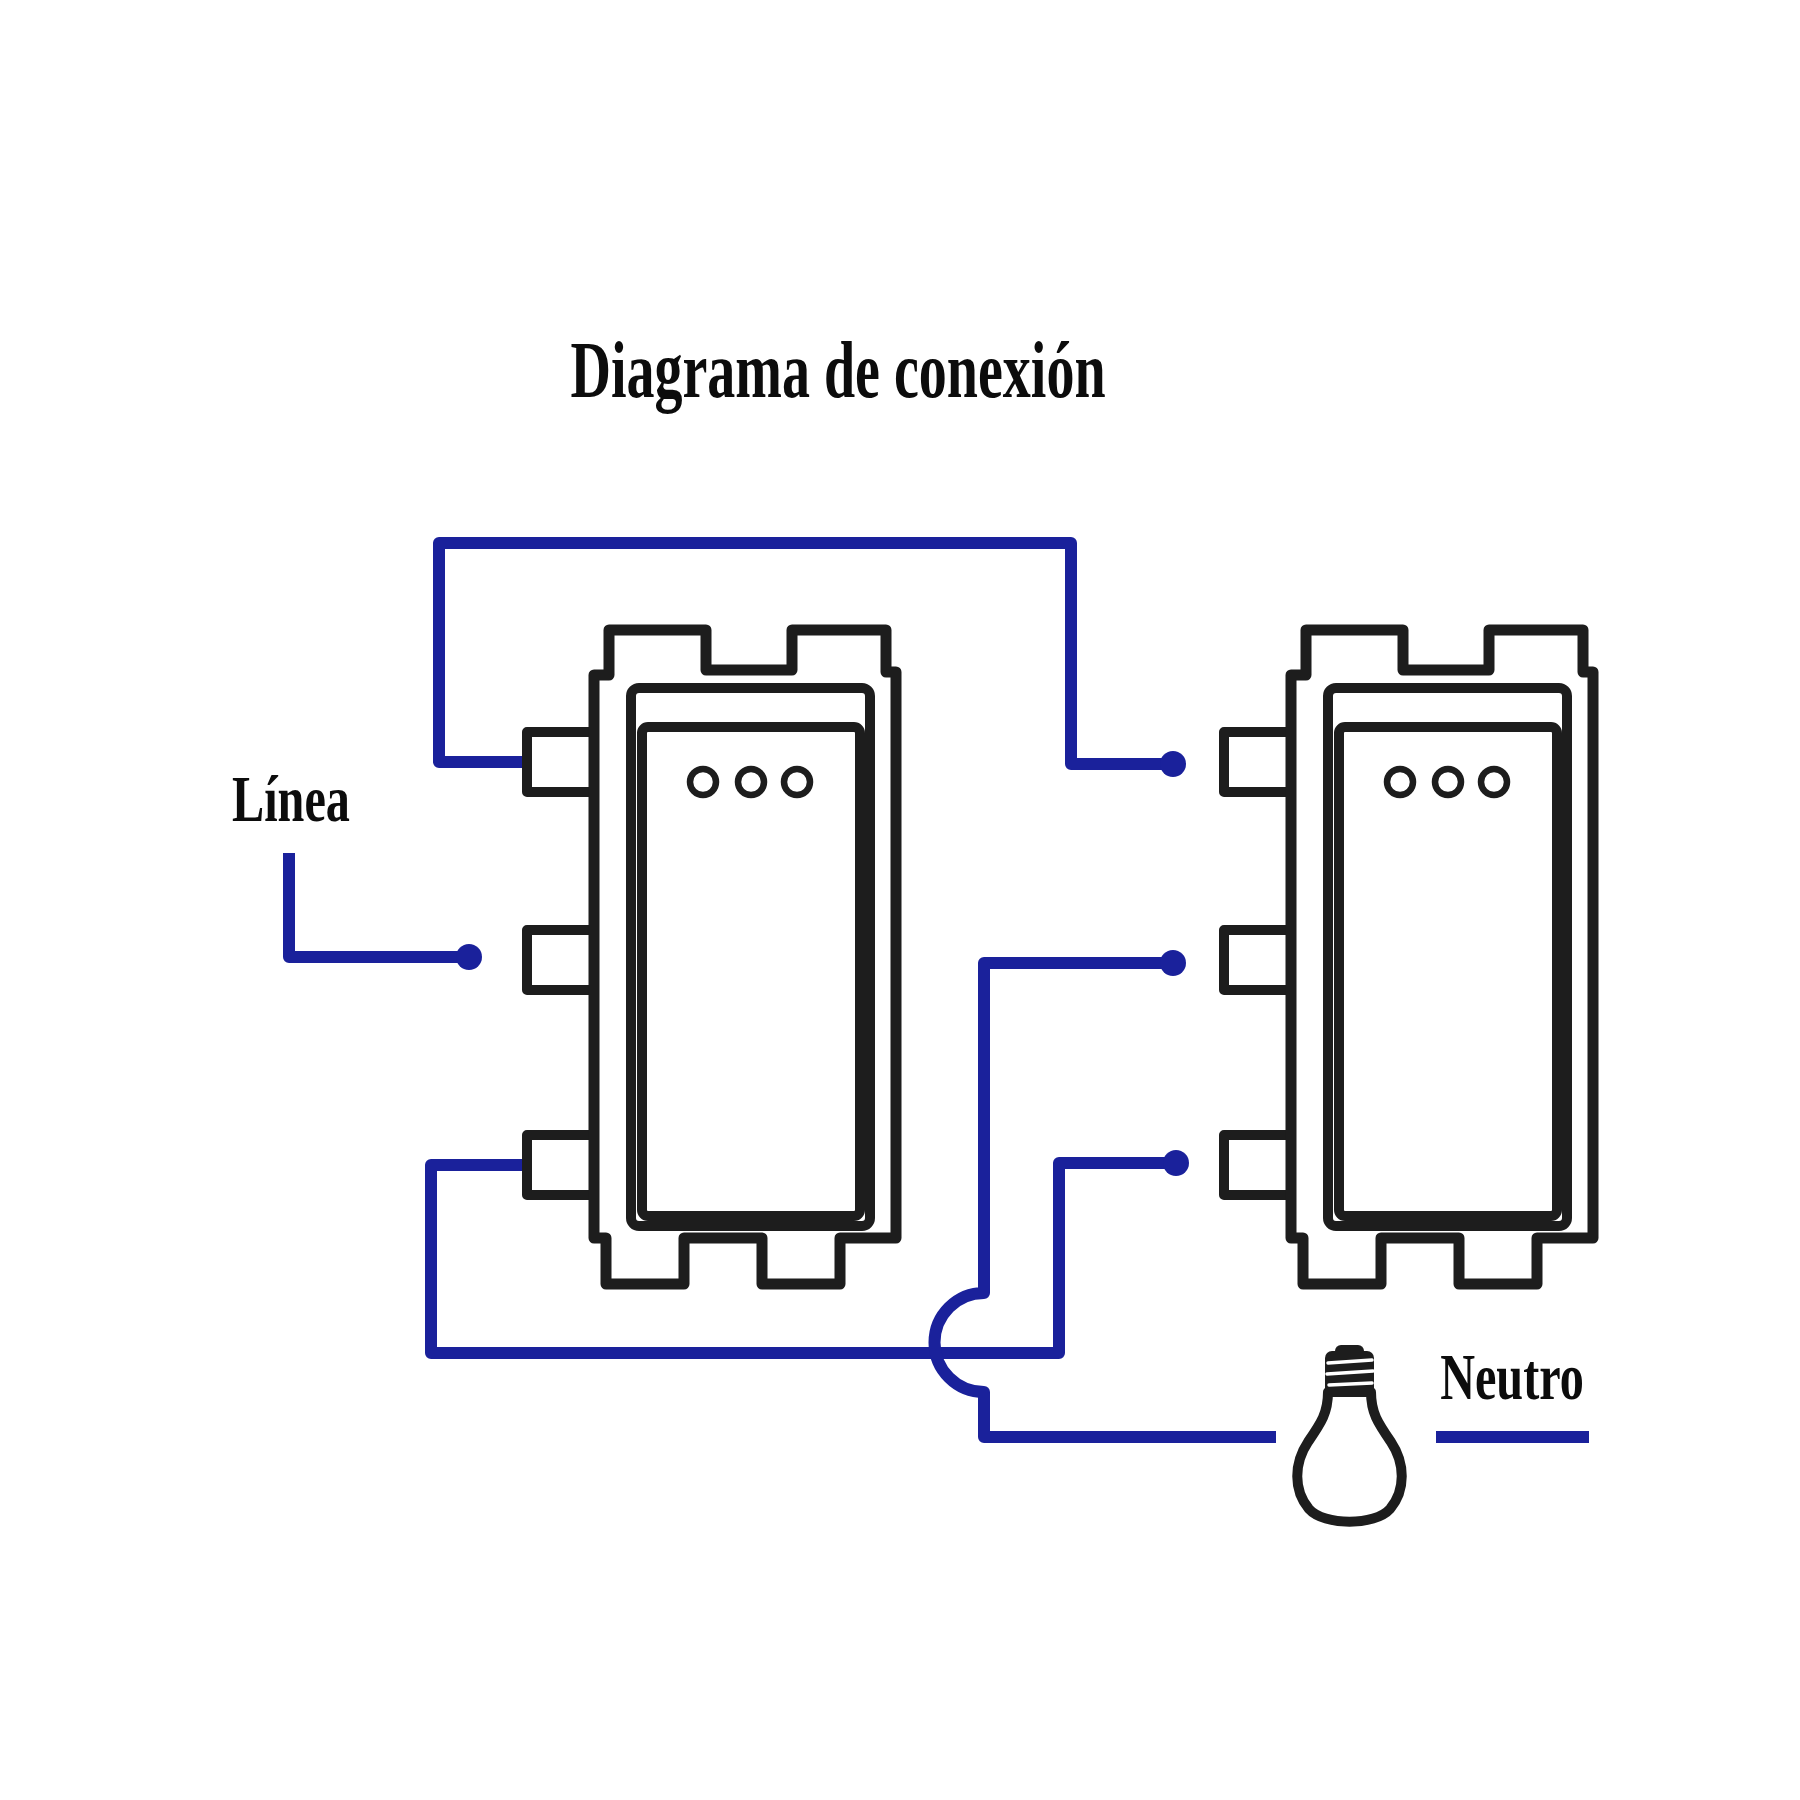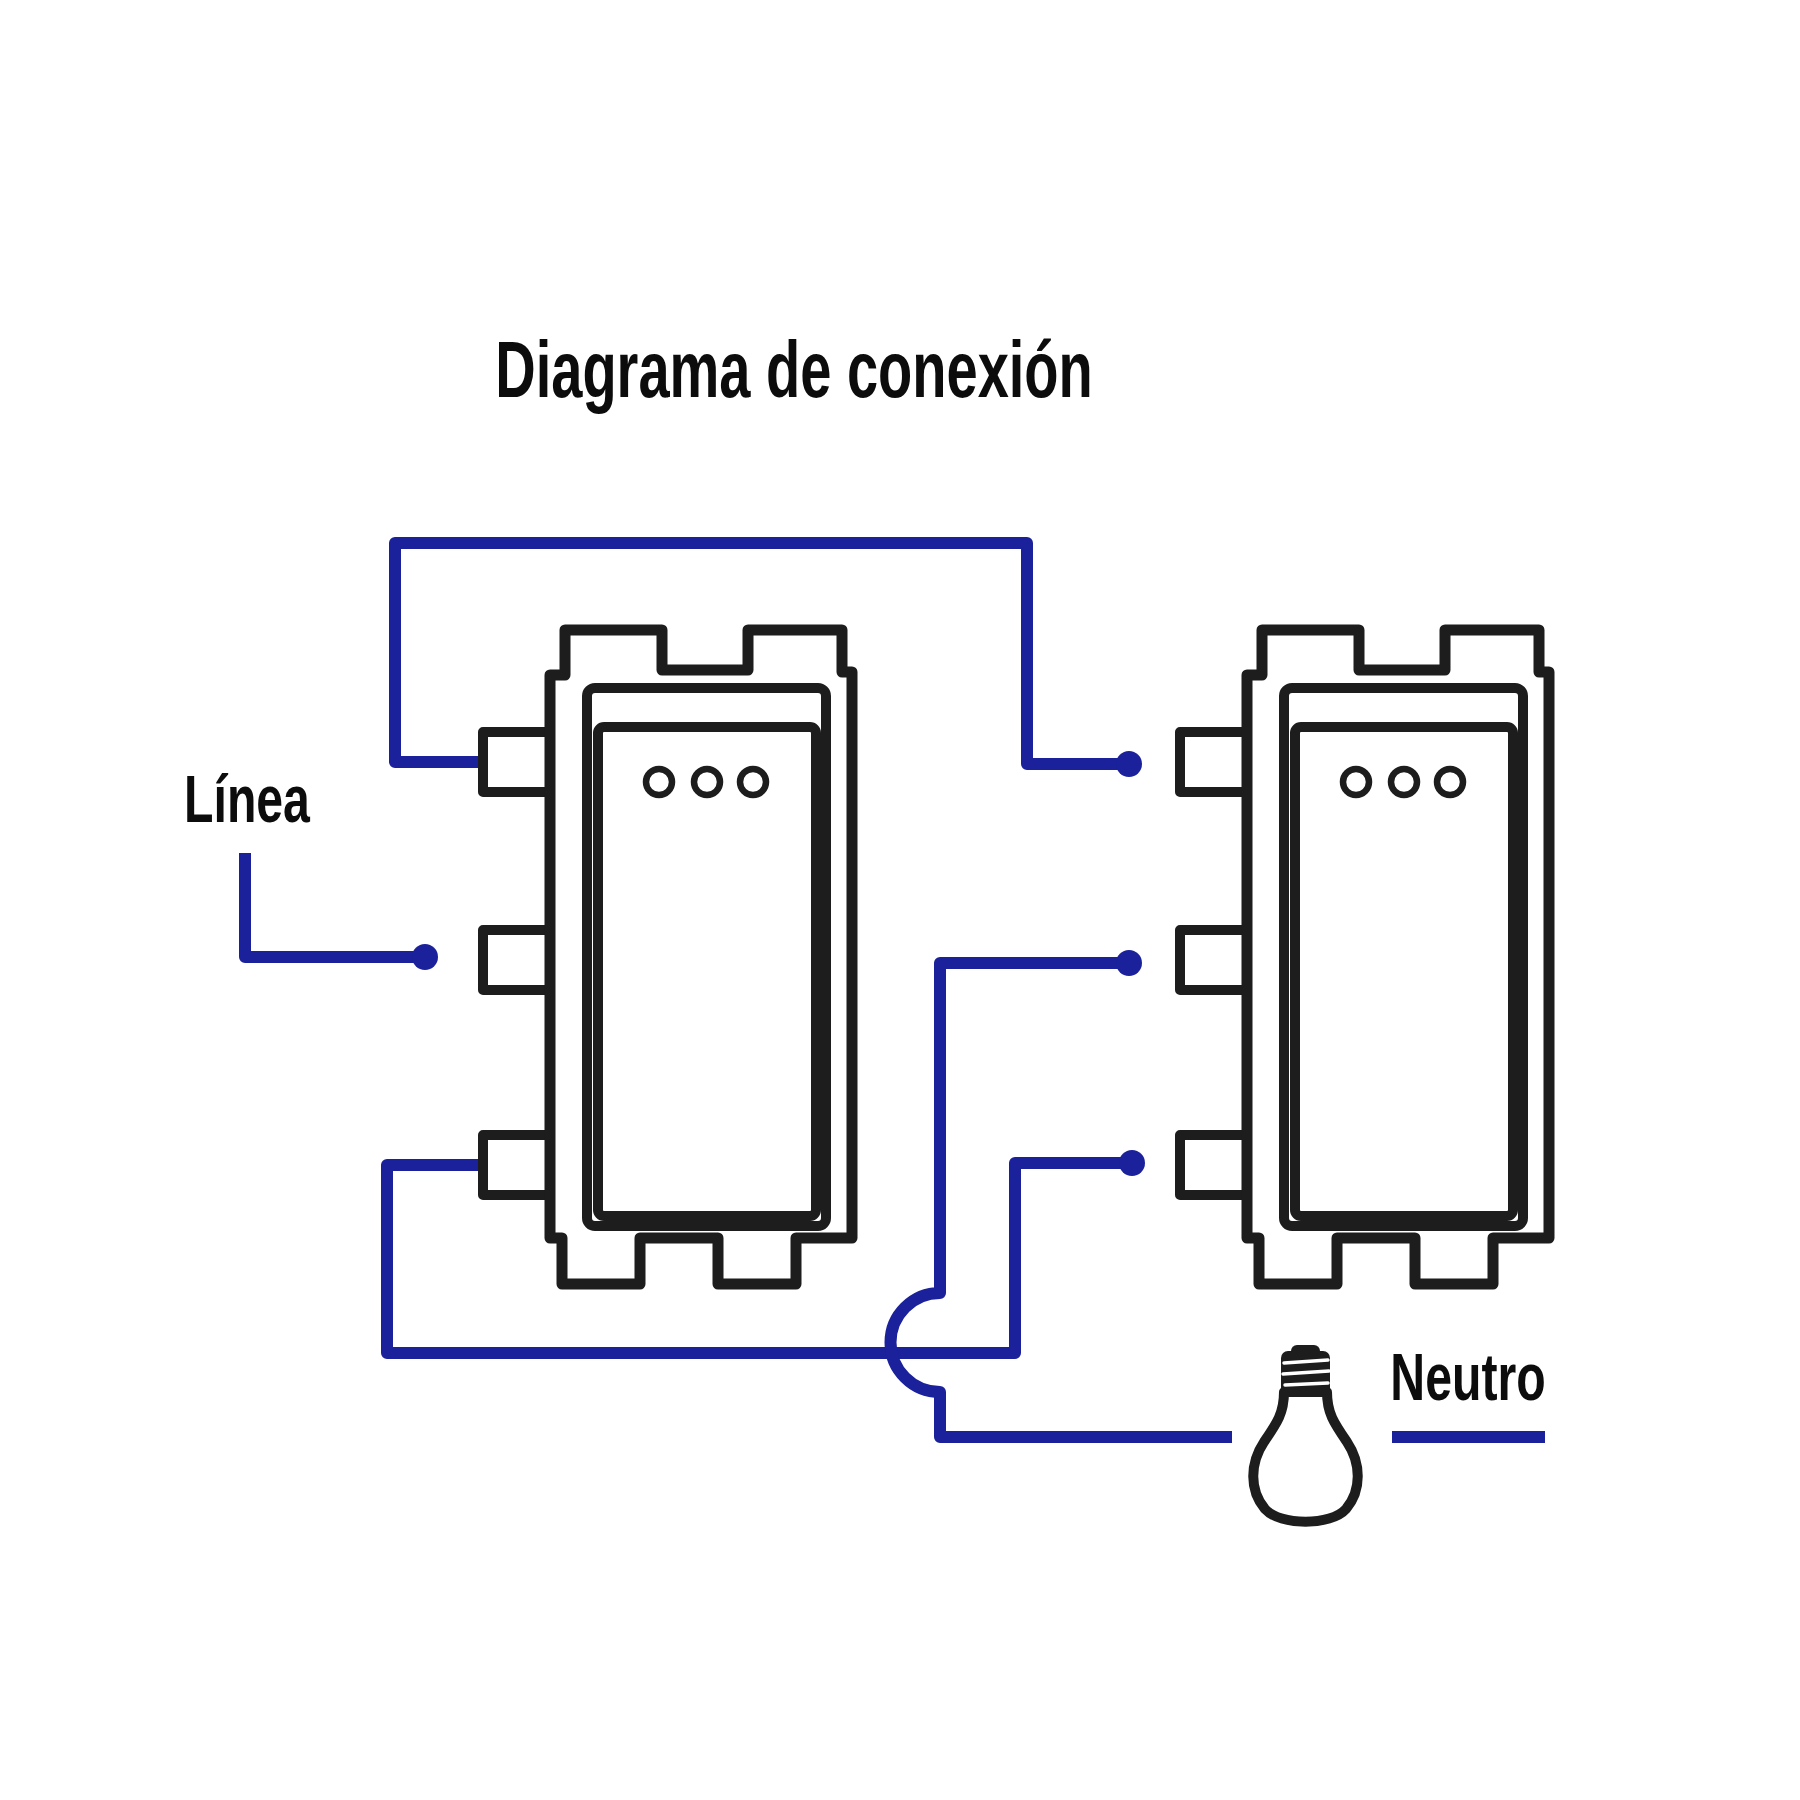--- a/index.html
+++ b/index.html
@@ -6,22 +6,23 @@
     --background:#ffffff;
     --wire:#1a219b;
     --outline:#1d1d1d;
     --text:#0c0c0c;
   }
   html,body{margin:0;padding:0;background:var(--background);}
   .stage{
     position:relative;
     width:1612px;height:1800px;
     background:var(--background);
-    font-family:Liberation Sans, sans-serif;
+    font-family:Liberation Serif, serif;
     overflow:hidden;
+    margin-left:44px;
   }
   .stage svg{position:absolute;left:0;top:0;}
   .title{
     position:absolute;
     left:294px;top:330px;width:1000px;
     text-align:center;
     font-size:80px;line-height:1;font-weight:700;
     color:var(--text);
     transform:scaleX(0.70);
     transform-origin:center;

